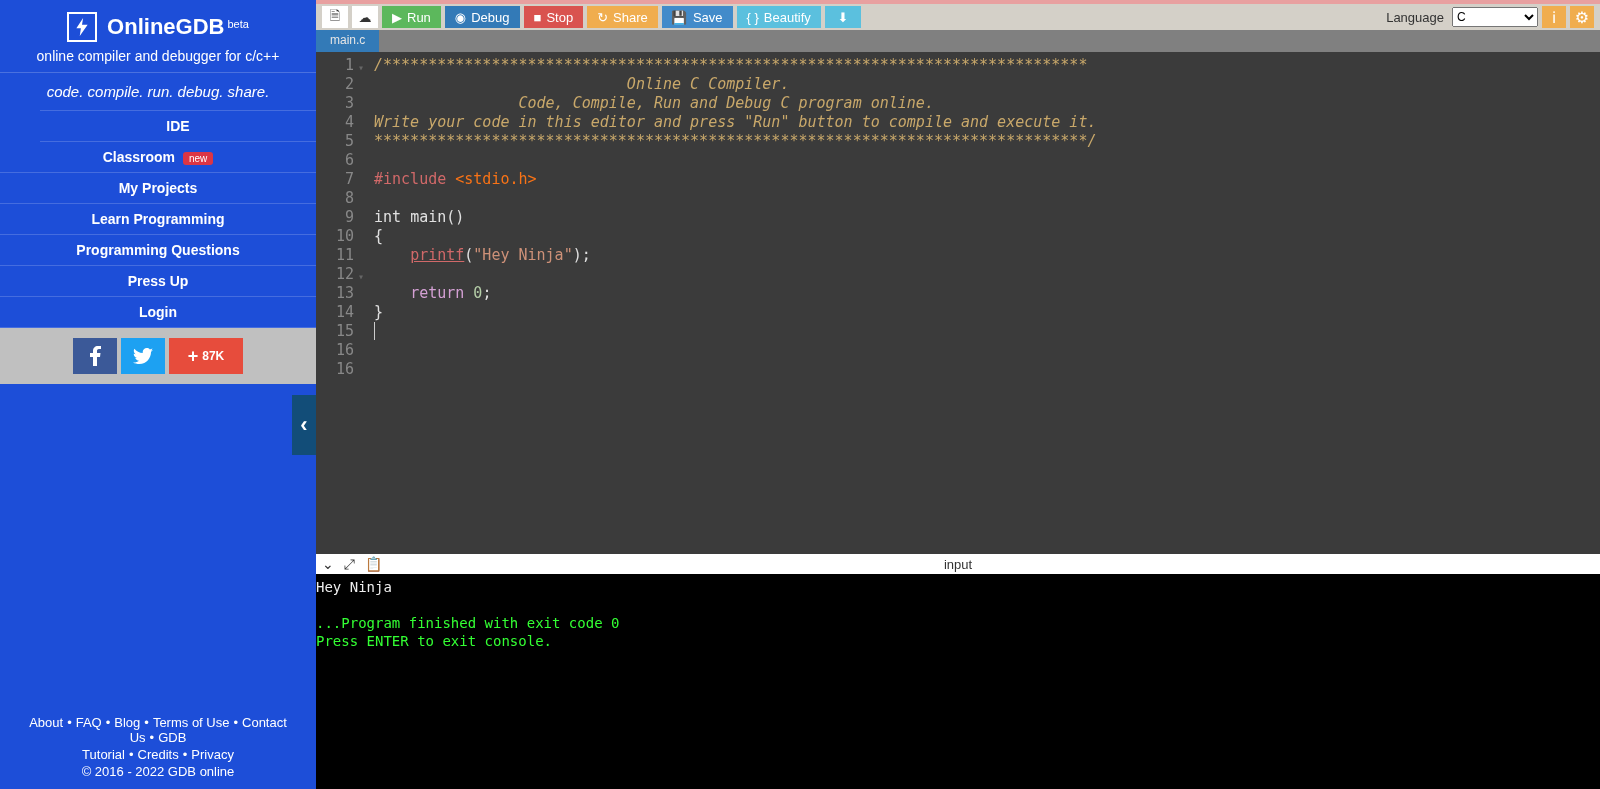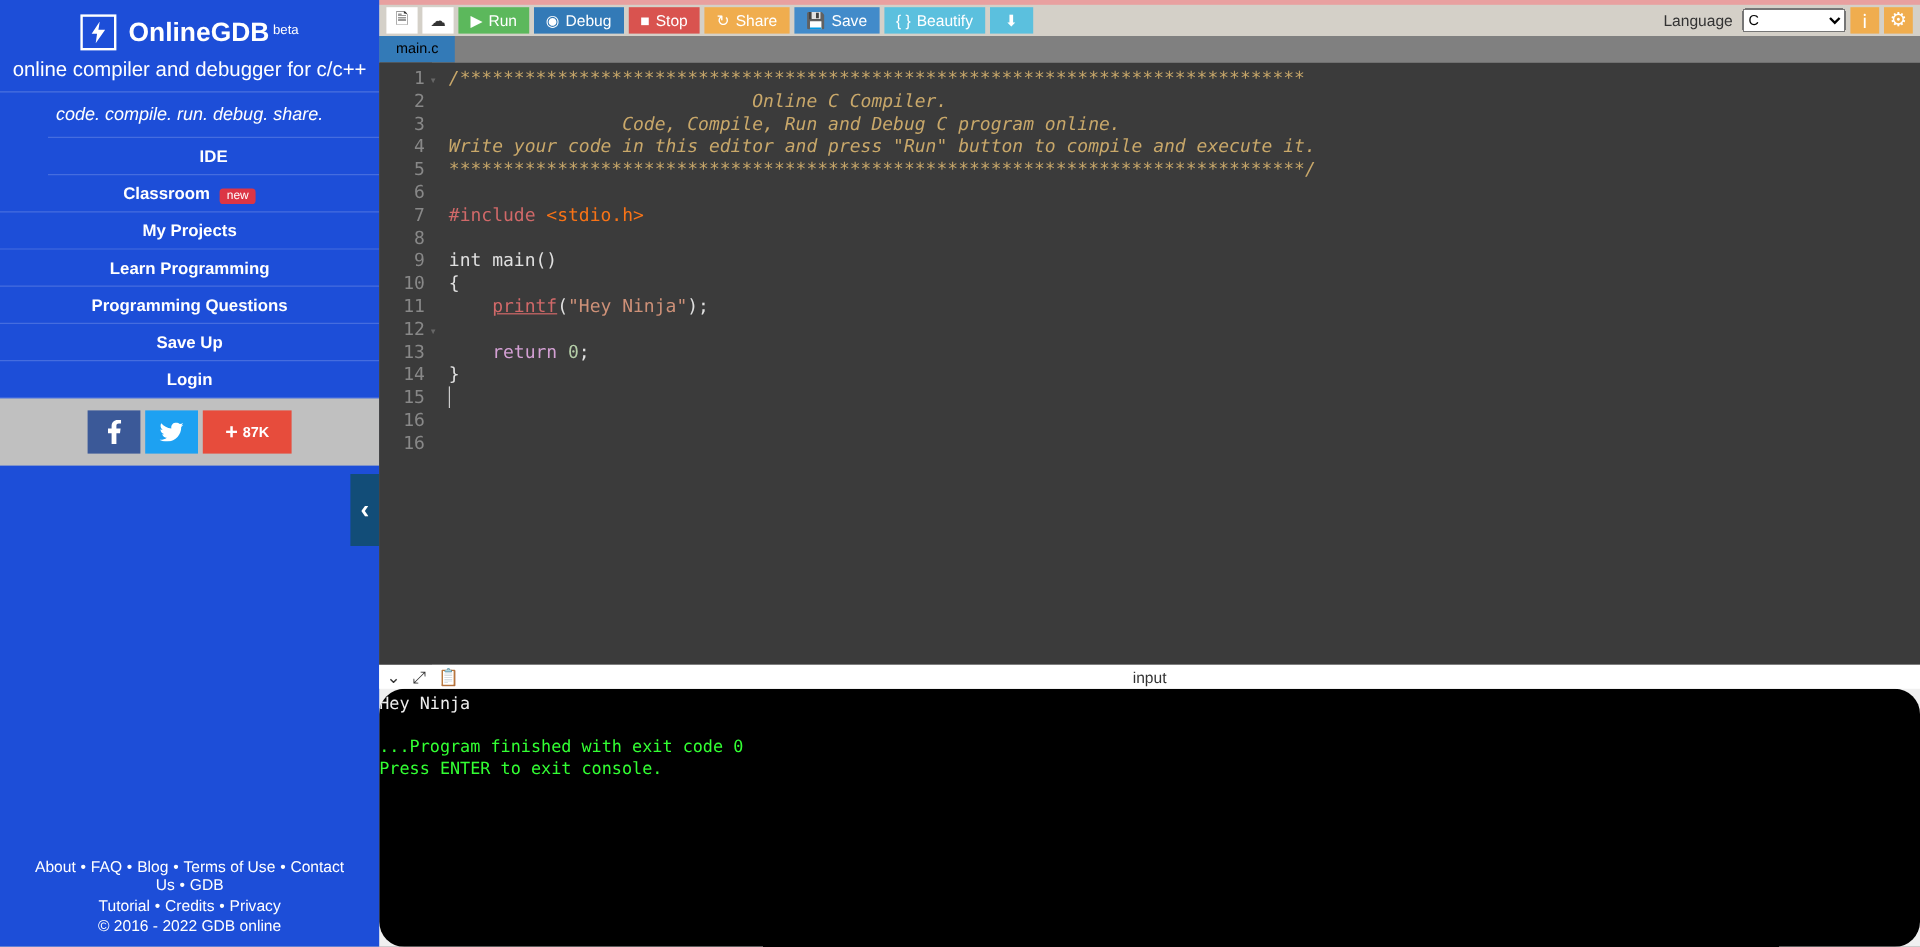--- a/index.html
+++ b/index.html
@@ -5,21 +5,21 @@
 * { margin: 0; padding: 0; box-sizing: border-box; }
 body { font-family: Arial, sans-serif; width: 1600px; height: 789px; overflow: hidden; display: flex; background: #f0f0f0; }
 
 .sidebar { width: 316px; background: #1d4ed8; color: #fff; display: flex; flex-direction: column; position: relative; }
 .logo-area { text-align: center; padding: 12px 0 8px; }
 .logo-row { display: flex; align-items: center; justify-content: center; gap: 10px; }
 .logo-box { width: 30px; height: 30px; border: 2px solid #fff; display: flex; align-items: center; justify-content: center; }
 .logo-box svg { width: 14px; height: 18px; fill: #fff; }
 .brand { font-size: 22px; font-weight: bold; }
 .beta { font-size: 11px; font-weight: normal; vertical-align: super; margin-left: 3px; }
-.subtitle { font-size: 17px; margin-top: 6px; }
+.subtitle { font-size: 14px; margin-top: 6px; }
 .tagline { text-align: center; font-style: italic; font-size: 15px; padding: 10px 0; }
 .divider { border-top: 1px solid rgba(255,255,255,0.2); }
 .nav-item { display: block; text-align: center; padding: 7px 0; font-size: 14px; font-weight: bold; cursor: pointer; border-bottom: 1px solid rgba(255,255,255,0.18); }
 .nav-item:first-child { border-top: 1px solid rgba(255,255,255,0.18); margin-left: 40px;}
 .badge-new { background: #dc3545; color: #fff; font-size: 10px; padding: 1px 6px; border-radius: 3px; margin-left: 4px; font-weight: normal; }
 .social-row { background: #c0c0c0; padding: 10px; display: flex; justify-content: center; gap: 4px; }
 .social-btn { width: 44px; height: 36px; display: flex; align-items: center; justify-content: center; color: #fff; cursor: pointer; }
 .fb { background: #3b5998; }
 .tw { background: #1da1f2; }
 .share-btn { background: #e74c3c; width: 74px; display: flex; align-items: center; justify-content: center; gap: 4px; font-size: 12px; font-weight: bold; }
@@ -39,21 +39,21 @@
 .share { background: #f0ad4e; }
 .save { background: #428bca; }
 .beautify { background: #5bc0de; }
 .download { background: #5bc0de; width: 36px; justify-content: center; }
 .toolbar-spacer { flex: 1; }
 .lang-label { font-size: 13px; color: #333; margin-right: 4px; }
 .lang-select { width: 86px; height: 20px; font-size: 12px; }
 .info-btn { width: 24px; height: 22px; background: #f0ad4e; display: flex; align-items: center; justify-content: center; color: #fff; cursor: pointer; }
 
 .tabbar { background: #808080; height: 22px; display: flex; }
-.tab { background: #337ab7; color: #000000; font-size: 12px; padding: 3px 14px; cursor: pointer; }
+.tab { background: #337ab7; color: #e5e5e5; font-size: 12px; padding: 3px 14px; cursor: pointer; }
 
 .editor { flex: 1; background: #3b3b3b; display: flex; font-family: Consolas, monospace; font-size: 15px; overflow: hidden; position: relative; min-height: 0; }
 .gutter { width: 44px; background: #3b3b3b; color: #888; text-align: right; padding: 4px 6px 0 0; line-height: 19px; }
 .gutter div { position: relative; }
 .fold-marker { position: absolute; right: -10px; color: #666; font-size: 10px; top: 2px; }
 .code { flex: 1; padding: 4px 0 0 14px; color: #eee; line-height: 19px; white-space: pre; }
 .c-comment { color: #c9a86a; font-style: italic; }
 .c-pre { color: #d16969; }
 .c-inc { color: #f97316; }
 .c-kw { color: #d4a0d4; }
@@ -61,21 +61,21 @@
 .c-fn { color: #d16969; text-decoration: underline; }
 .c-str { color: #ce9178; }
 .c-num { color: #b5cea8; }
 .c-pn { color: #e0e0e0; }
 .cursor-line { border-left: 1px solid #ccc; }
 
 .console-bar { background: #fff; height: 20px; display: flex; align-items: center; padding: 0 6px; font-size: 12px; color: #333; position: relative; }
 .cb-icon { margin-right: 10px; cursor: pointer; font-size: 14px; }
 .cb-label { position: absolute; left: 50%; transform: translateX(-50%); font-size: 13px; }
 
-.console { height: 215px; background: #000; color: #eee; font-family: Consolas, monospace; font-size: 14px; padding: 4px 0 0 0; line-height: 18px; overflow: hidden; white-space: pre; border-radius: 21px; }
+.console { height: 215px; background: #000; color: #eee; font-family: Consolas, monospace; font-size: 14px; padding: 4px 0 0 0; line-height: 18px; overflow: hidden; white-space: pre; }
 .con-green { color: #3f3; }
 </style>
 </head>
 <body>
 
 <div class="sidebar">
   <div class="logo-area">
     <div class="logo-row">
       <div class="logo-box">
         <svg viewBox="0 0 10 16">
@@ -93,21 +93,21 @@
 
   <div>
     <div class="nav-item">IDE</div>
     <div class="nav-item">
       <span>Classroom</span>
       <span class="badge-new">new</span>
     </div>
     <div class="nav-item">My Projects</div>
     <div class="nav-item">Learn Programming</div>
     <div class="nav-item">Programming Questions</div>
-    <div class="nav-item">Save Up</div>
+    <div class="nav-item">Press Up</div>
     <div class="nav-item">Login</div>
   </div>
 
   <div class="social-row">
     <div class="social-btn fb">
       <svg width="12" height="20" viewBox="0 0 12 20" fill="#fff">
           <path d="M8 20V11h3l.5-4H8V5c0-1 .3-2 2-2h2V0H9C6 0 4 2 4 5v2H1v4h3v9h4z"></path>
         </svg>
     </div>
     <div class="social-btn tw">

